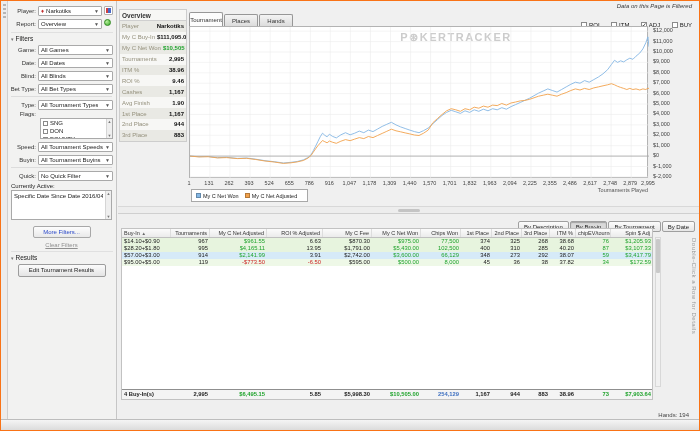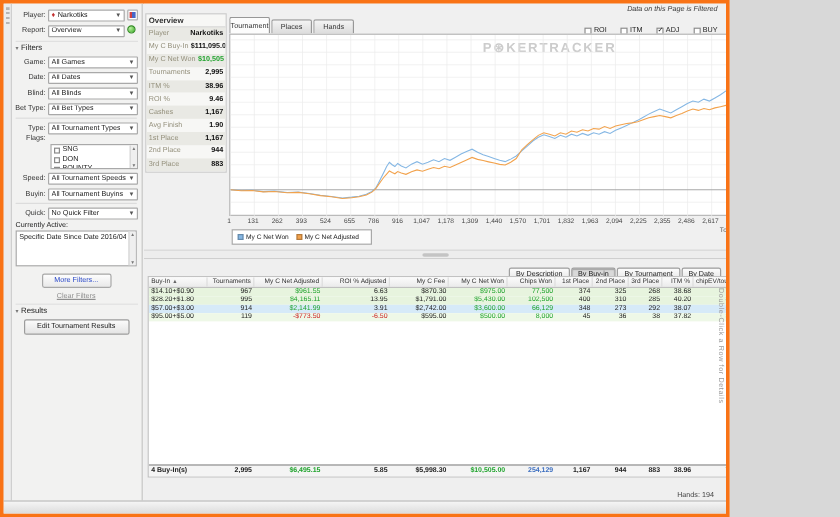--- a/index.html
+++ b/index.html
@@ -1,20 +1,20 @@
 <!DOCTYPE html>
 <html><head>
 <meta charset="utf-8">
 <style>
   * { margin:0; padding:0; box-sizing:border-box; }
   html,body { background:#d8d8d8; }
   #window {
-    position:relative; width:608px; height:431px; overflow:hidden;
+    position:relative; width:700px; height:431px; overflow:hidden;
     font-family:"Liberation Sans", sans-serif; background:#f0f0f0;
-    border:3px solid #f97316; color:#222;
+    border:1px solid #f97316; color:#222;
   }
   
   #left-strip { position:absolute; left:0; top:0; bottom:11px; width:7px;
     background:#ececec; border-right:1px solid #cfcfcf; }
   #left-strip .grip { width:3px; height:14px; margin:3px auto;
     background:repeating-linear-gradient(#b5b5b5 0 2px, transparent 2px 4px); }
   
   #sidebar { position:absolute; left:7px; top:0; bottom:11px; width:109px;
     background:#f2f2f1; border-right:1px solid #c6c6c6; padding:4px 3px 0 2px; font-size:6px; }
   .srow { display:flex; align-items:center; height:11px; margin-bottom:2px; }

